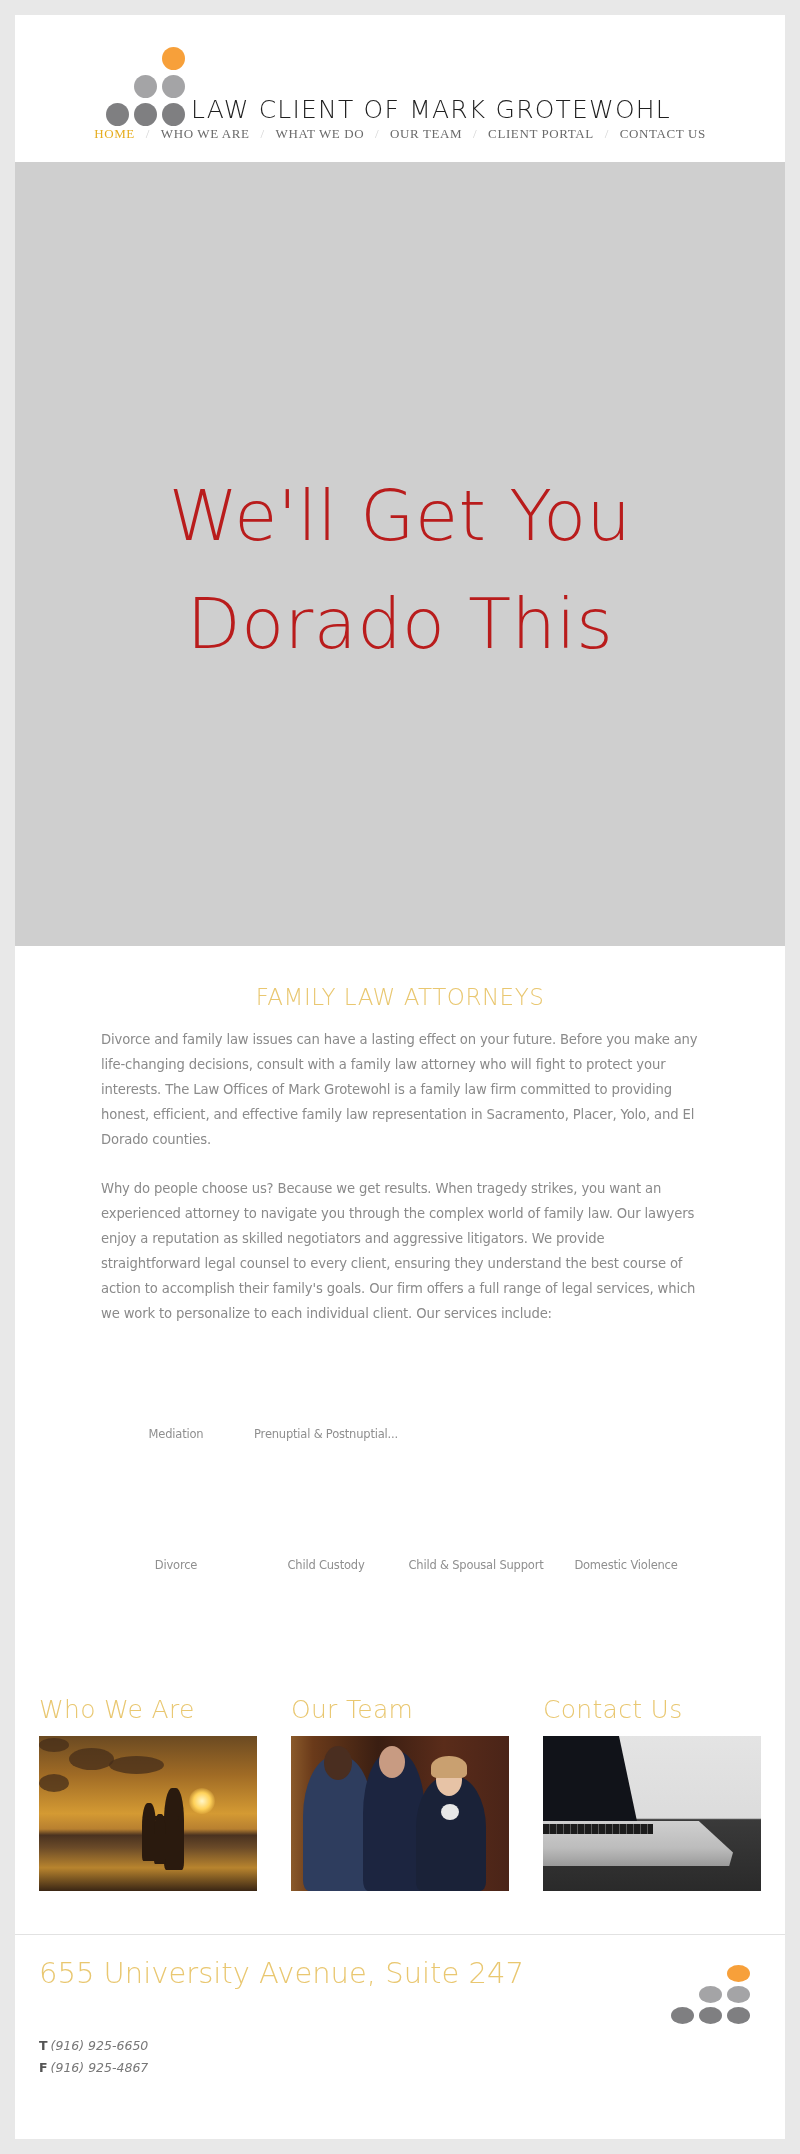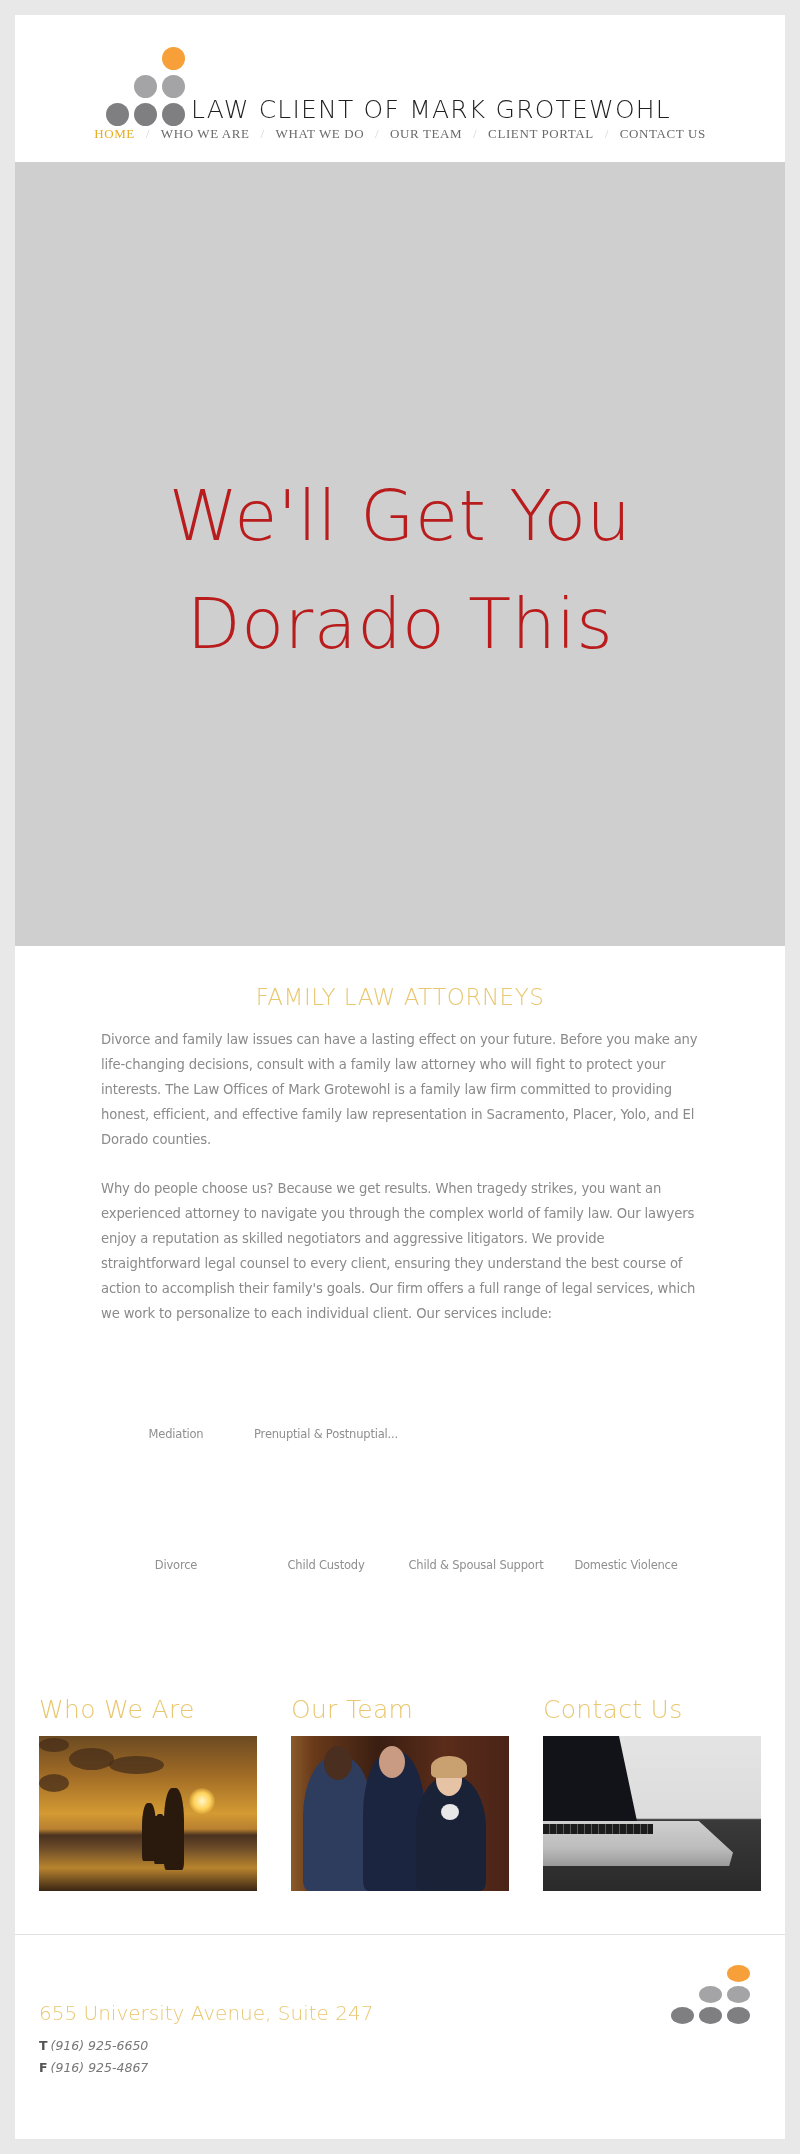--- a/index.html
+++ b/index.html
@@ -266,25 +266,24 @@
       width: 770px;
       height: 1px;
       background: #e2e2e2;
     }
     .address {
       position: absolute;
       left: 24px;
       top: 1942px;
       font-family: "DejaVu Sans", sans-serif;
       font-weight: 200;
-      font-size: 20px;
+      font-size: 29px;
       line-height: 32px;
       color: #e9c770;
       white-space: nowrap;
-      margin-top: 40px;
     }
     .phones {
       position: absolute;
       left: 24px;
       top: 2020px;
       font-family: "DejaVu Sans", sans-serif;
       font-size: 12.5px;
       line-height: 22px;
       color: #777;
     }

